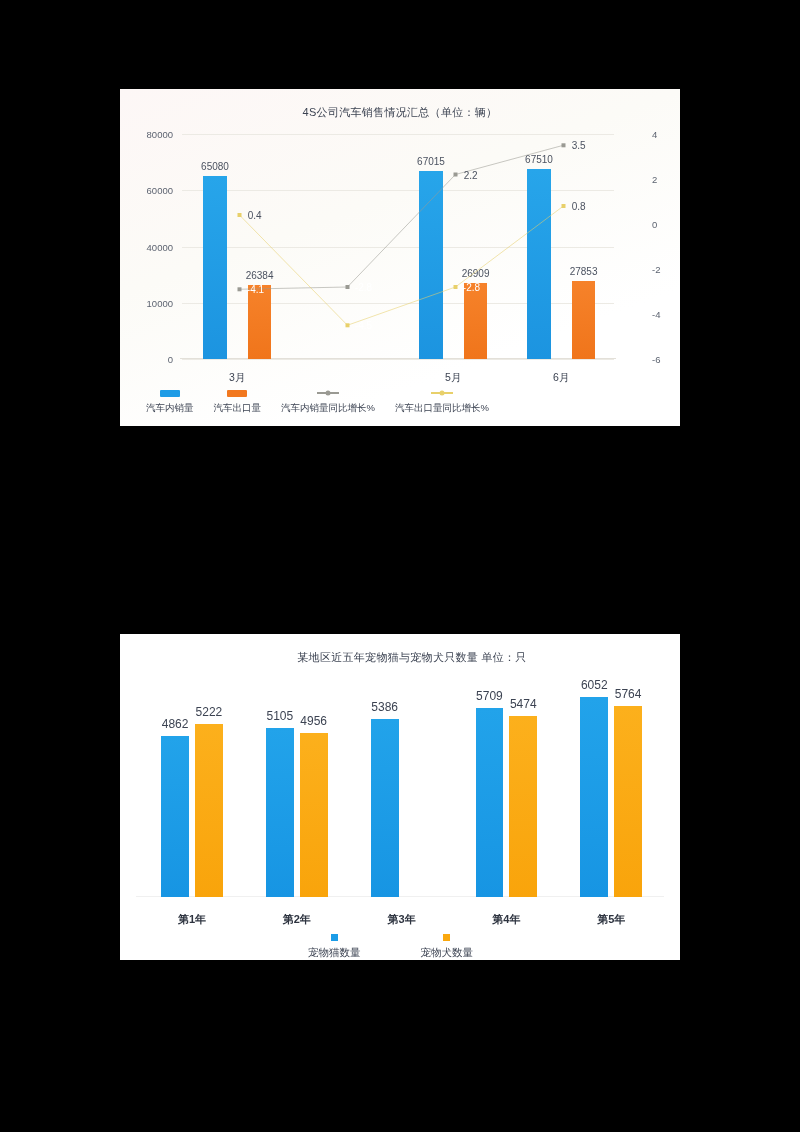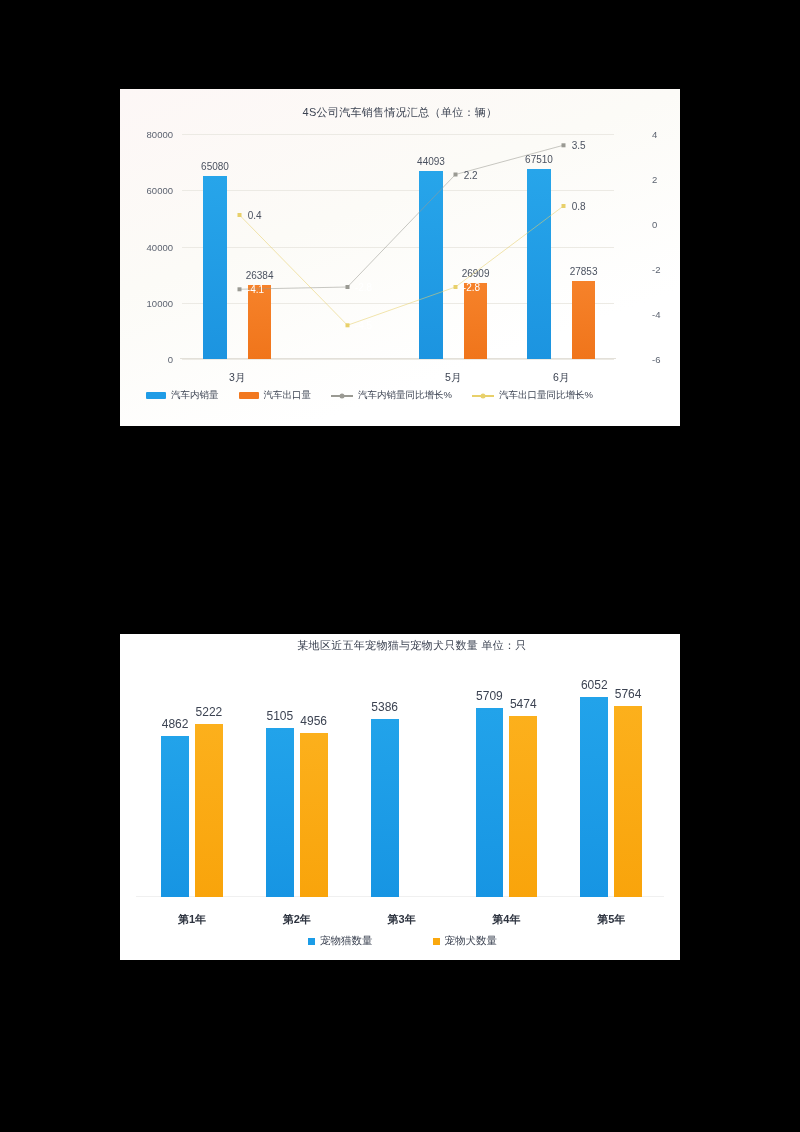--- a/index.html
+++ b/index.html
@@ -139,20 +139,21 @@
     align-items: center;
     gap: 20px;
     white-space: nowrap;
   }
   .leg-item {
     display: flex;
     align-items: center;
     gap: 5px;
     font-size: 9.5px;
     color: #3c4352;
+    flex-direction: column;
   }
   .sw-bar {
     width: 20px; height: 7px; border-radius: 1px; display: inline-block;
   }
   .sw-line {
     position: relative;
     width: 22px; height: 8px; display: inline-block;
   }
   .sw-line i {
     position: absolute; left: 0; right: 0; top: 50%;
@@ -164,21 +165,21 @@
     transform: translate(-50%,-50%); display: block;
   }
 
   
   #chart2 {
     left: 120px;
     top: 634px;
     width: 560px;
     height: 326px;
   }
-  #chart2 .chart-title { top: 4px; margin-left: 24px; }
+  #chart2 .chart-title { top: 16px; margin-left: 24px; }
 
   .plot2 {
     position: absolute;
     left: 18px;
     top: 48px;
     width: 524px;
     height: 215px;
   }
   .bar.blue2 { background: linear-gradient(180deg,#22a3ea,#1795e3); }
   .bar.org2  { background: linear-gradient(180deg,#fcb01c,#f9a40b); }
@@ -255,21 +256,21 @@
       </div>
       <div class="bar org" style="left:55%;width:23%;height:32.98%">
         <span class="bar-label">26384</span>
       </div>
       <span class="xlabel" style="left:45%">3月</span>
     </div>
 
 
     <div class="bargroup" style="left:52%;width:24%">
       <div class="bar blue" style="left:12%;width:23%;height:83.77%">
-        <span class="bar-label">44093</span>
+        <span class="bar-label">67015</span>
       </div>
       <div class="bar org" style="left:55%;width:23%;height:33.64%">
         <span class="bar-label">26909</span>
       </div>
       <span class="xlabel" style="left:45%">5月</span>
     </div>
 
     <div class="bargroup" style="left:77%;width:24%">
       <div class="bar blue" style="left:12%;width:23%;height:84.39%">
         <span class="bar-label">67510</span>

